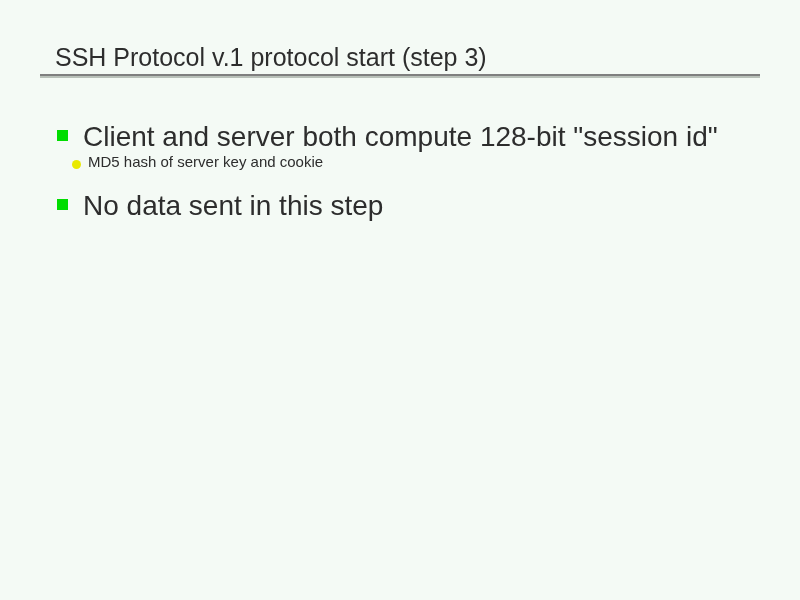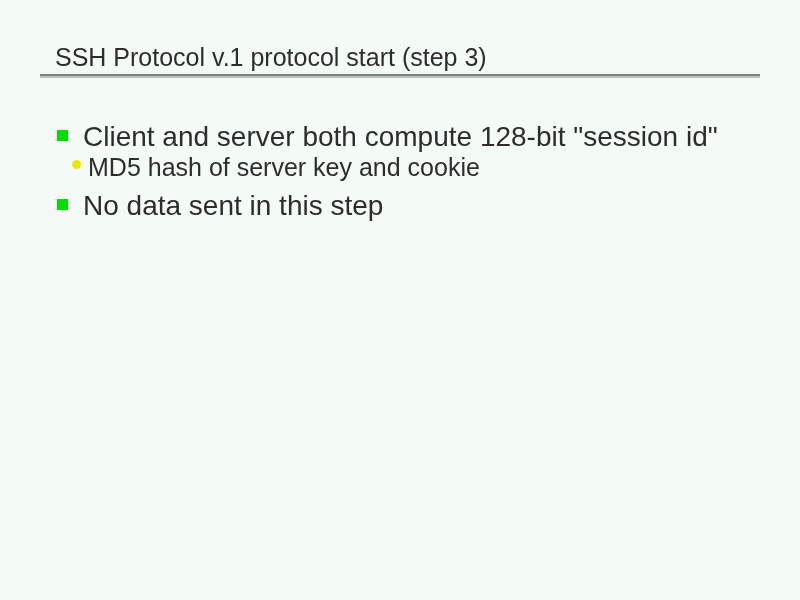--- a/index.html
+++ b/index.html
@@ -36,21 +36,21 @@
     );
   }
   .row {
     position: absolute;
     display: flex;
     align-items: flex-start;
     line-height: 1.1;
     white-space: nowrap;
   }
   .row.l1 { font-size: 28px; }
-  .row.l2 { font-size: 25px; }
+  .row.l2 { font-size: 15px; }
   .marker { flex: 0 0 auto; display: block; }
   .marker.square {
     width: 11px;
     height: 11px;
     margin-top: 8px;
     margin-right: 15px;
     background: var(--bullet-level1, #00dd00);
   }
   .marker.circle {
     width: 9px;

